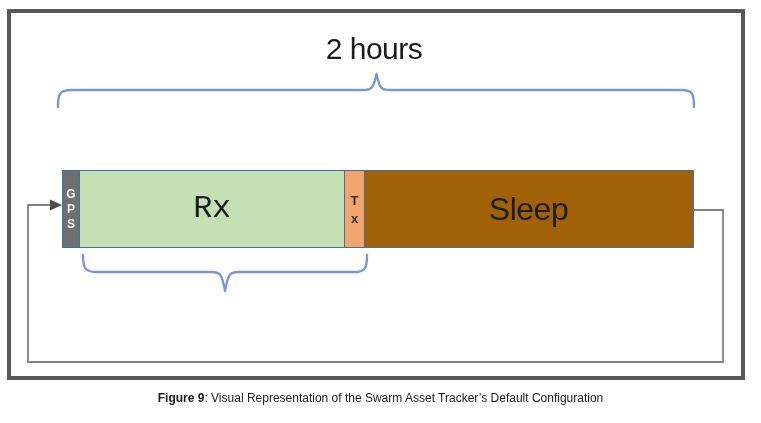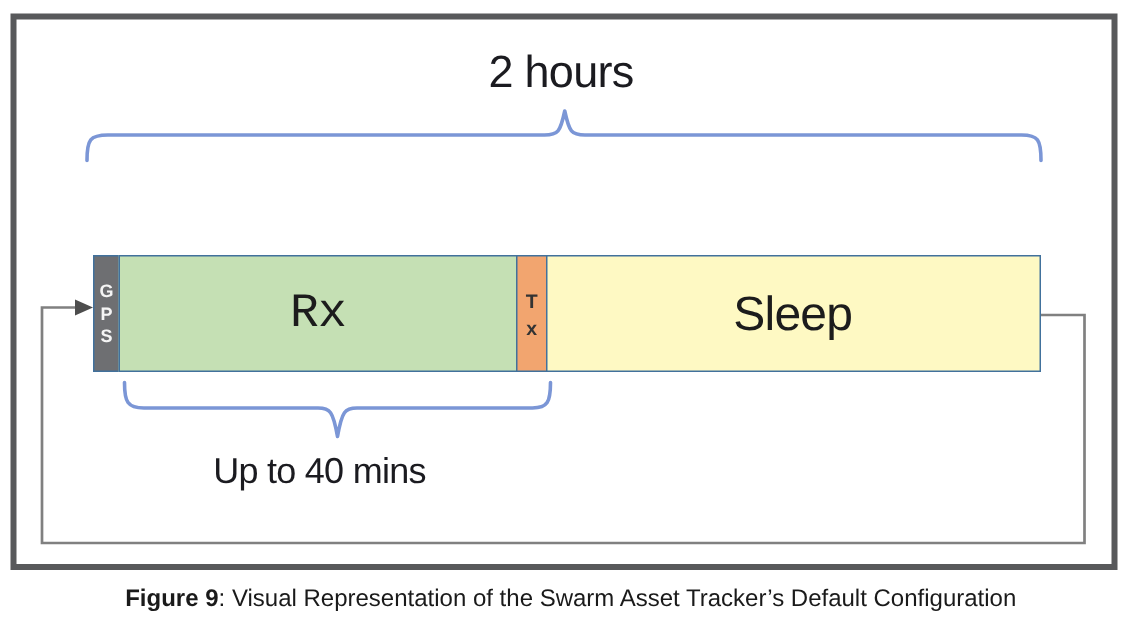--- a/index.html
+++ b/index.html
@@ -62,21 +62,21 @@
     font-size: 32px;
     letter-spacing: -0.5px;
     line-height: 1;
   }
 
   .caption {
     position: absolute;
     left: 0; top: 391px;
     width: 761px;
     text-align: center;
-    font-size: 16px;
+    font-size: 12px;
     color: #1a1a1a;
     white-space: nowrap;
   }
   .caption .cap-bold { font-weight: 700; }
 </style>
 </head>
 <body>
 
 <div class="page">
 
@@ -99,24 +99,23 @@
       <span>P</span>
       <span>S</span>
     </div>
     <div class="seg seg-rx" style="background-color: rgb(197, 224, 180); border-color: rgb(65, 113, 156); color: rgb(28, 28, 28); font-family: Liberation Mono, monospace;">
       <span class="seg-label-lg">Rx</span>
     </div>
     <div class="seg seg-tx" style="background-color: rgb(242, 165, 111); border-color: rgb(65, 113, 156); color: rgb(51, 51, 51);">
       <span>T</span>
       <span>x</span>
     </div>
-    <div class="seg seg-sleep" style="background-color: #fef9c3; border-color: rgb(65, 113, 156); color: rgb(28, 28, 28);">
+    <div class="seg seg-sleep" style="background-color: #a16207; border-color: rgb(65, 113, 156); color: rgb(28, 28, 28);">
       <span class="seg-label-lg">Sleep</span>
     </div>
   </div>
 
-  <div class="big-label label-rxdur">Up to 40 mins</div>
 
   <div class="caption">
     <span class="cap-bold">Figure 9</span><span>: Visual Representation of the Swarm Asset Tracker’s Default Configuration</span>
   </div>
 
 </div>
 
 </body></html>

